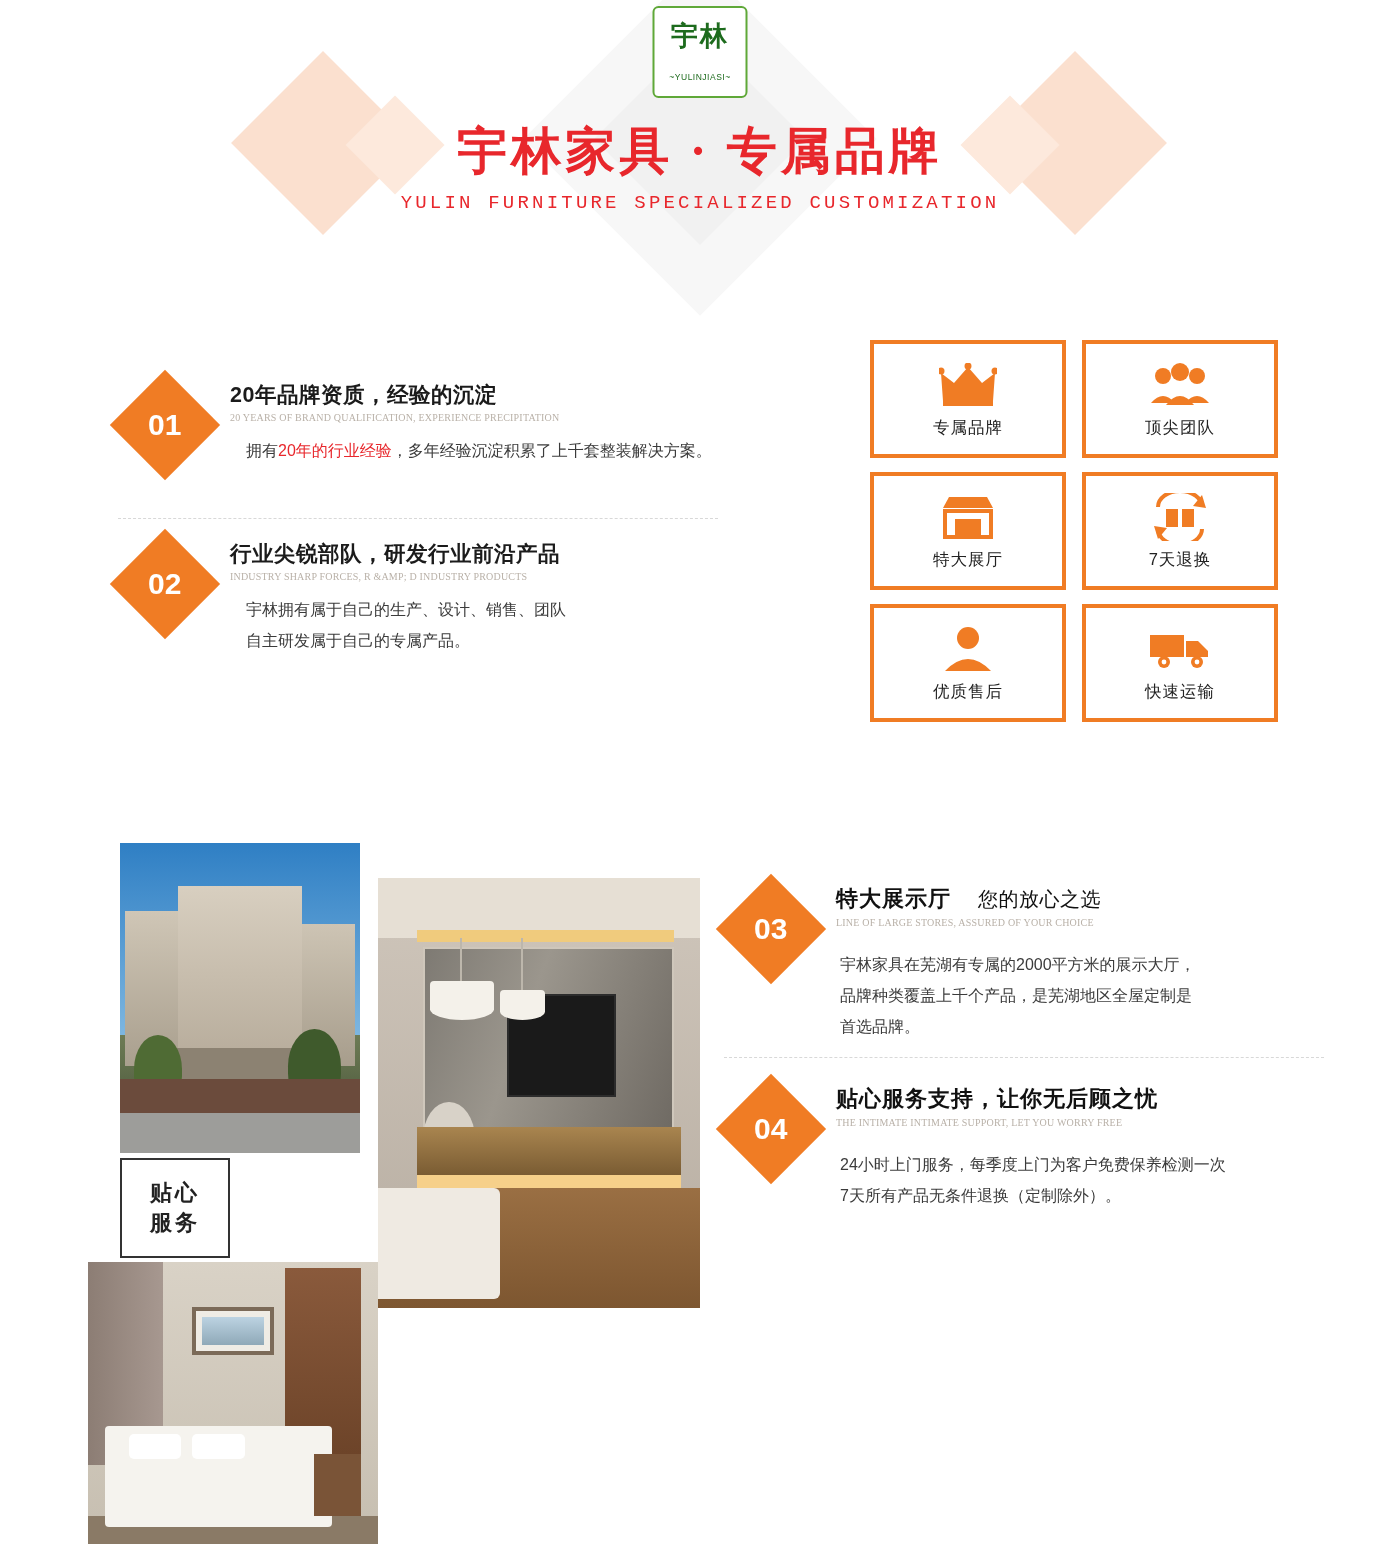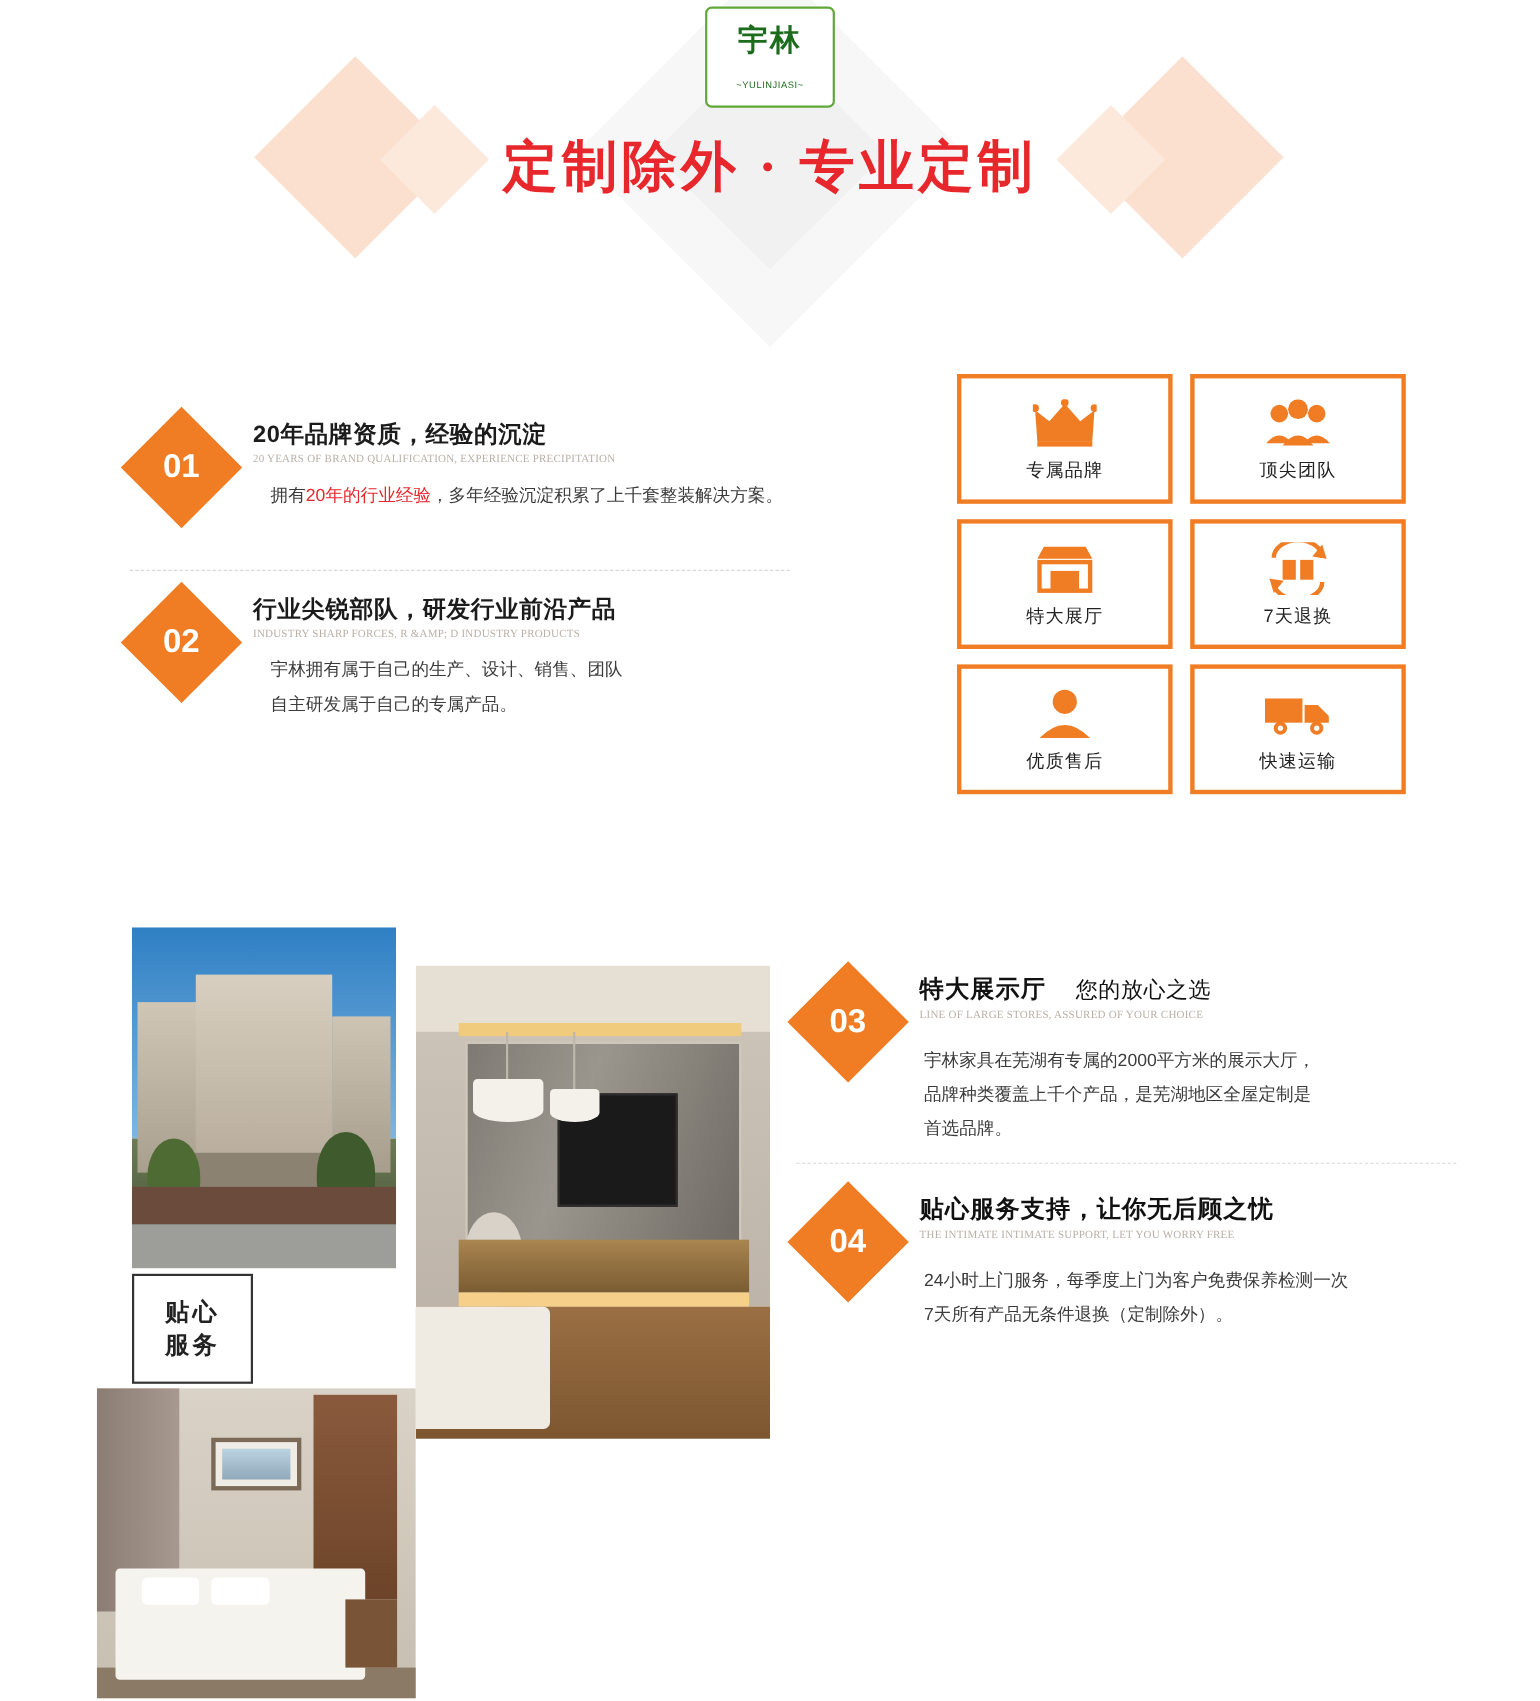--- a/index.html
+++ b/index.html
@@ -56,21 +56,21 @@
     background: #fde9dc;
   }
   .peach-l2 { left: 360px; }
   .peach-r2 { left: 975px; }
 
   .logo-box {
     position: absolute;
     left: 50%;
     top: 6px;
     transform: translateX(-50%);
-    width: 118px; height: 92px;
+    width: 95px; height: 92px;
     background: #fff;
     border: 2px solid #5fa838;
     border-radius: 6px;
     display: flex;
     flex-direction: column;
     align-items: center;
     justify-content: center;
     z-index: 5;
   }
   .logo-mark {
@@ -314,21 +314,22 @@
     <div class="peach-l"></div>
     <div class="peach-r"></div>
     <div class="peach-l2"></div>
     <div class="peach-r2"></div>
 
     <div class="logo-box">
       <div class="logo-mark">宇林</div>
       <div class="logo-sub">~YULINJIASI~</div>
     </div>
 
-    <div class="header-title">定制除外 · 专业定制</div>
+    <div class="header-title">宇林家具 · 专属品牌</div>
+    <div class="header-subtitle">YULIN FURNITURE SPECIALIZED CUSTOMIZATION</div>
   </div>
 
   <div class="features">
 
     <div class="feature">
       <div class="badge">
         <span>01</span>
       </div>
       <div class="feature-body">
         <div class="feature-title">20年品牌资质，经验的沉淀</div>

